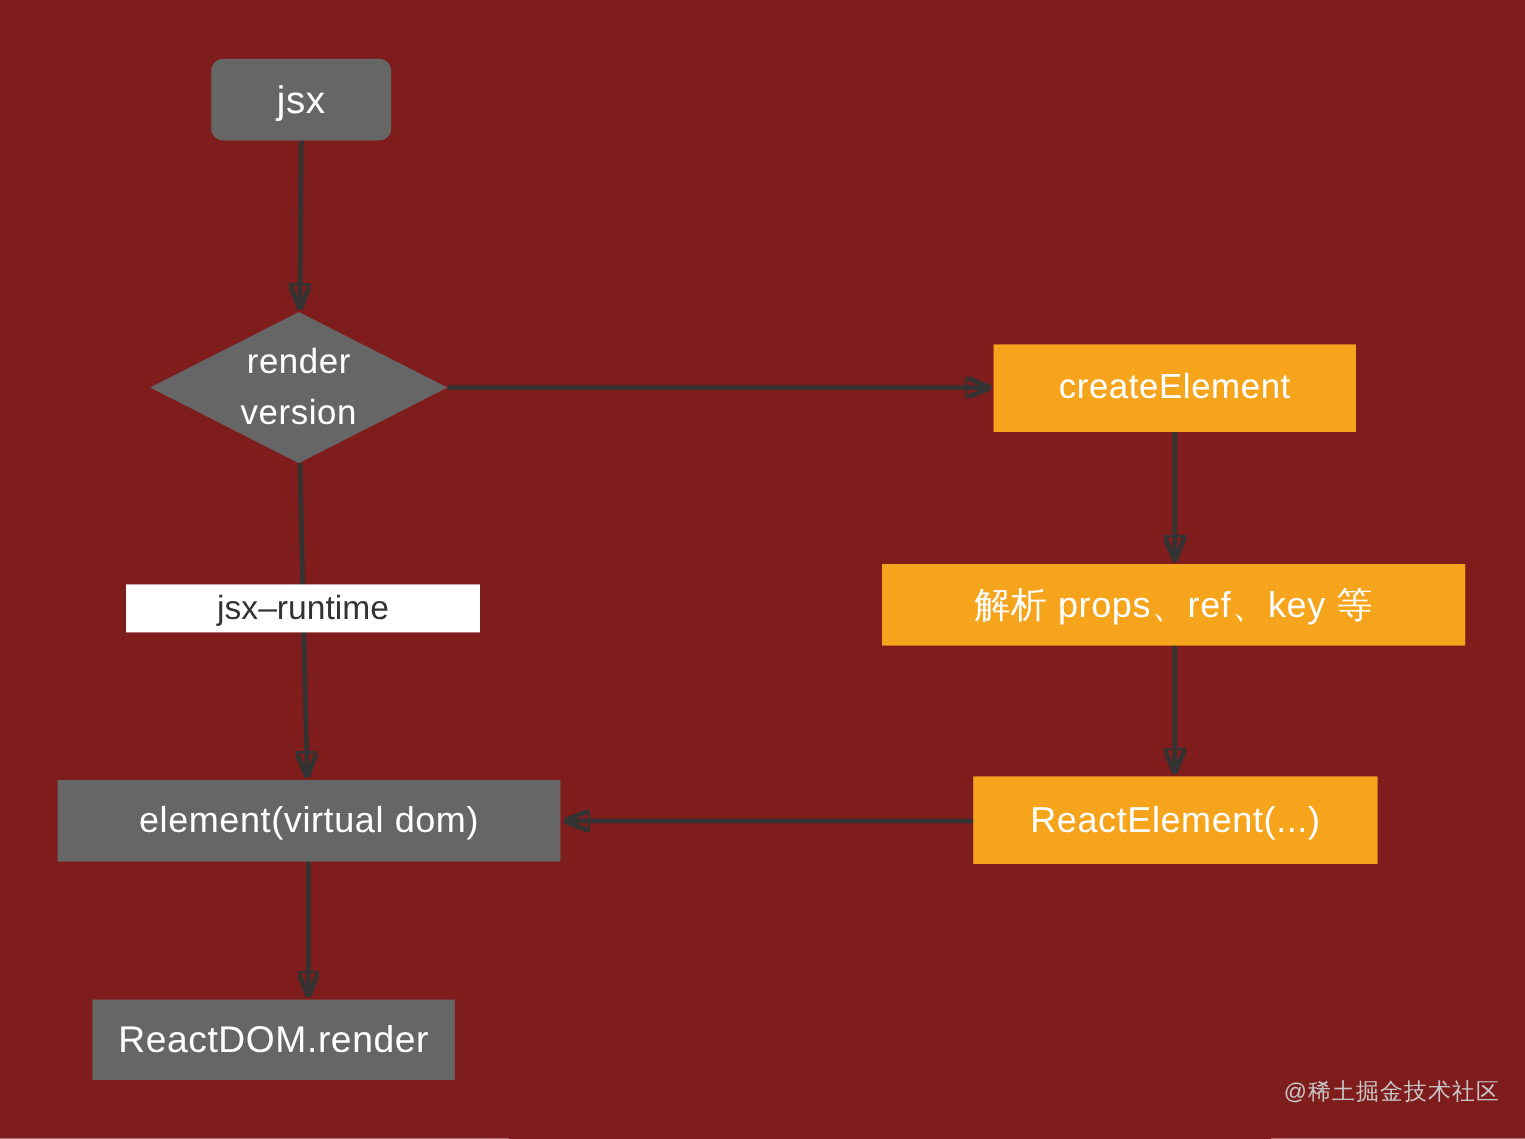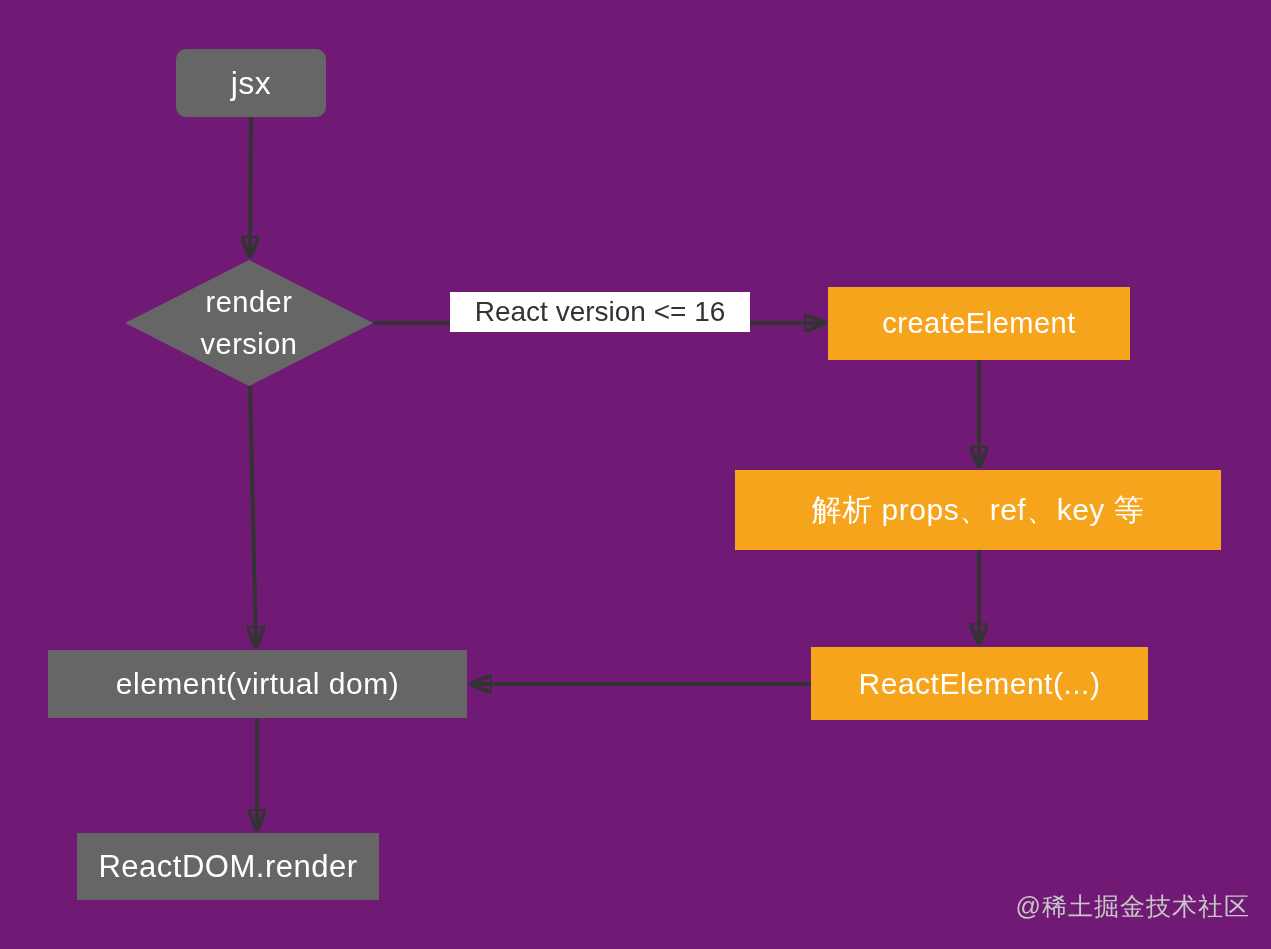--- a/index.html
+++ b/index.html
@@ -4,21 +4,21 @@
 <style>
   html, body {
     margin: 0;
     padding: 0;
     background: #ffffff;
   }
   .canvas {
     position: relative;
     width: 1271px;
     height: 949px;
-    background: #701a75;
+    background: #7f1d1d;
     font-family: "Liberation Sans", "DejaVu Sans", sans-serif;
     overflow: hidden;
   }
   .connectors {
     position: absolute;
     left: 0; top: 0;
     z-index: 1;
   }
   .connectors path {
     stroke: #333333;
@@ -42,21 +42,21 @@
     left: 176px; top: 49px; width: 150px; height: 68px;
     border-radius: 10px; font-size: 32px;
   }
   #node-react-version {
     left: 125px; top: 260px; width: 248px; height: 126px;
     clip-path: polygon(50% 0, 100% 50%, 50% 100%, 0 50%);
     flex-direction: column;
     font-size: 29px; line-height: 42px;
   }
   #node-create-element { left: 828px; top: 287px; width: 302px; height: 73px; font-size: 29px; }
-  #node-parse-props    { left: 735px; top: 470px; width: 486px; height: 80px; font-size: 30px; }
+  #node-parse-props    { left: 735px; top: 470px; width: 486px; height: 68px; font-size: 30px; }
   #node-react-element  { left: 811px; top: 647px; width: 337px; height: 73px; font-size: 30px; }
   #node-element-vdom   { left: 48px;  top: 650px; width: 419px; height: 68px; font-size: 30px; }
   #node-reactdom-render{ left: 77px;  top: 833px; width: 302px; height: 67px; font-size: 31px; }
   .edge-label {
     position: absolute;
     z-index: 3;
     background: #ffffff;
     color: #333333;
     text-align: center;
     font-size: 28px;
@@ -64,21 +64,21 @@
     white-space: nowrap;
   }
   #label-babel       { left: 450px; top: 292px; width: 300px; }
   #label-jsx-runtime { left: 105px; top: 487px; width: 295px; }
   .watermark {
     position: absolute;
     right: 21px;
     bottom: 26px;
     z-index: 2;
     color: #c6c6c6;
-    font-size: 25px;
+    font-size: 19px;
     letter-spacing: 1px;
   }
 </style>
 </head>
 <body>
 
 <div class="canvas">
 
   <svg class="connectors" width="1271" height="949" viewBox="0 0 1271 949" aria-hidden="true">
     <defs>
@@ -118,21 +118,21 @@
 
   <div class="node orange" id="node-react-element">
     <span>ReactElement(...)</span>
   </div>
 
   <div class="node gray" id="node-reactdom-render">
     <span>ReactDOM.render</span>
   </div>
 
   <div class="edge-label" id="label-babel">
-    <div>React version &lt;= 16</div>
   </div>
 
   <div class="edge-label" id="label-jsx-runtime">
+    <div>jsx–runtime</div>
   </div>
 
   <div class="watermark">@稀土掘金技术社区</div>
 
 </div>
 
 </body></html>

